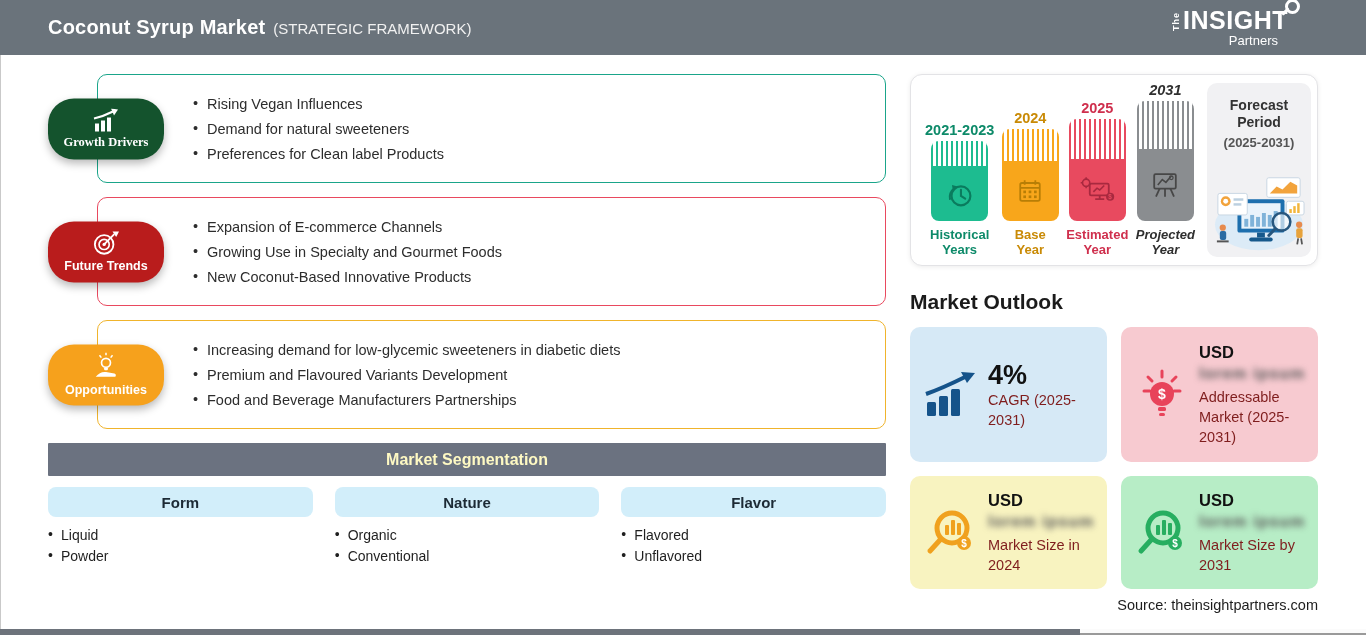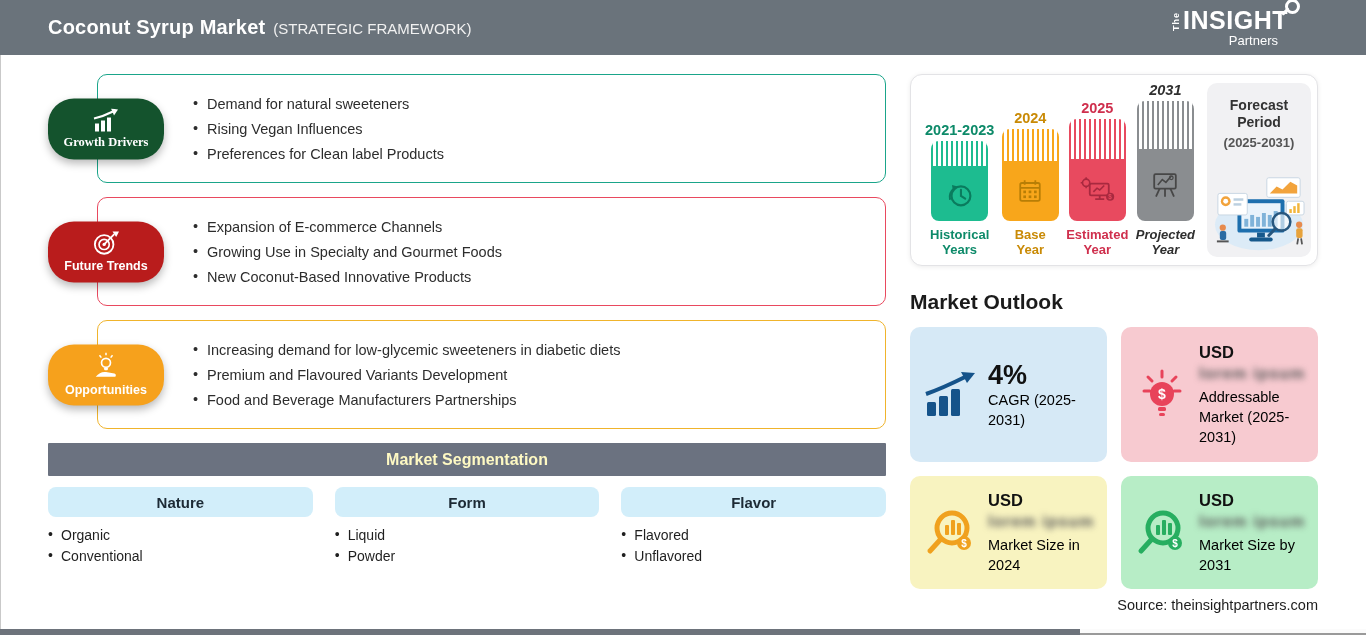--- a/index.html
+++ b/index.html
@@ -114,21 +114,21 @@
   .outlook-title { font-size:21px; font-weight:bold; color:#1b1b1b; margin:24px 0 13px; }
   .cards { display:grid; grid-template-columns:1fr 1fr; gap:14px; }
   .card { border-radius:10px; padding:12px 12px; display:flex; align-items:center; gap:8px; }
   .card.row1 { height:135px; } .card.row2 { height:113px; }
   .card.bg-blue   { background:#d6e9f6; }
   .card.bg-pink   { background:#f7cad0; }
   .card.bg-yellow { background:#f8f3c0; }
   .card.bg-green2 { background:#b7edc6; }
   .card-icon { width:58px; flex-shrink:0; display:flex; align-items:center; justify-content:center; }
   .card-value { font-size:27px; font-weight:bold; color:#111; line-height:30px; }
-  .card-label { font-size:14.5px; color:#000000; line-height:20px; }
+  .card-label { font-size:14.5px; color:#7f1d1d; line-height:20px; }
   .card-heading { font-size:16.5px; font-weight:bold; color:#111; }
   .blurred {
     display:block; filter:blur(3.4px); font-weight:bold; color:#5a5a5a;
     font-size:16px; letter-spacing:1px; margin:3px 0 4px; white-space:nowrap;
   }
   .source-line { text-align:right; font-size:14.5px; color:#1d1d1d; margin-top:8px; }
 
   
   .bottom-strip-dark { position:absolute; left:0; bottom:0; width:1080px; height:6px; background:#6d737b; }
   .bottom-strip-light { position:absolute; left:1080px; bottom:0; width:286px; height:6px; background:#fbfbfb; border-bottom:2px solid #9a9a9a; }
@@ -160,22 +160,22 @@
         <svg width="30" height="24" viewBox="0 0 30 24">
           <rect x="4" y="15" width="4" height="8" fill="#fff"></rect>
           <rect x="10" y="12" width="4" height="11" fill="#fff"></rect>
           <rect x="16" y="9" width="4" height="14" fill="#fff"></rect>
           <path d="M3 10 Q12 8 22 3" stroke="#fff" stroke-width="2.2" fill="none"></path>
           <polygon points="20,0 27,1 23,7" fill="#fff"></polygon>
         </svg>
         <span class="badge-label">Growth Drivers</span>
       </div>
       <div class="fw-box b-green">
+        <div class="fw-item">Rising Vegan Influences</div>
         <div class="fw-item">Demand for natural sweeteners</div>
-        <div class="fw-item">Rising Vegan Influences</div>
         <div class="fw-item">Preferences for Clean label Products</div>
       </div>
     </div>
 
     <div class="fw-row">
       <div class="badge bg-red">
         <svg width="28" height="26" viewBox="0 0 30 28">
           <circle cx="13" cy="15" r="10" fill="none" stroke="#fff" stroke-width="2"></circle>
           <circle cx="13" cy="15" r="5.5" fill="none" stroke="#fff" stroke-width="1.8"></circle>
           <circle cx="13" cy="15" r="1.8" fill="#fff"></circle>
@@ -208,31 +208,31 @@
         <div class="fw-item">Premium and Flavoured Variants Development</div>
         <div class="fw-item">Food and Beverage Manufacturers Partnerships</div>
       </div>
     </div>
 
     <div class="seg-bar">
       <span>Market Segmentation</span>
     </div>
     <div class="seg-cols">
       <div>
+        <div class="seg-head">Form</div>
+        <div class="seg-items">
+          <div class="seg-item">Liquid</div>
+          <div class="seg-item">Powder</div>
+        </div>
+      </div>
+      <div>
         <div class="seg-head">Nature</div>
         <div class="seg-items">
           <div class="seg-item">Organic</div>
           <div class="seg-item">Conventional</div>
-        </div>
-      </div>
-      <div>
-        <div class="seg-head">Form</div>
-        <div class="seg-items">
-          <div class="seg-item">Liquid</div>
-          <div class="seg-item">Powder</div>
         </div>
       </div>
       <div>
         <div class="seg-head">Flavor</div>
         <div class="seg-items">
           <div class="seg-item">Flavored</div>
           <div class="seg-item">Unflavored</div>
         </div>
       </div>
     </div>

